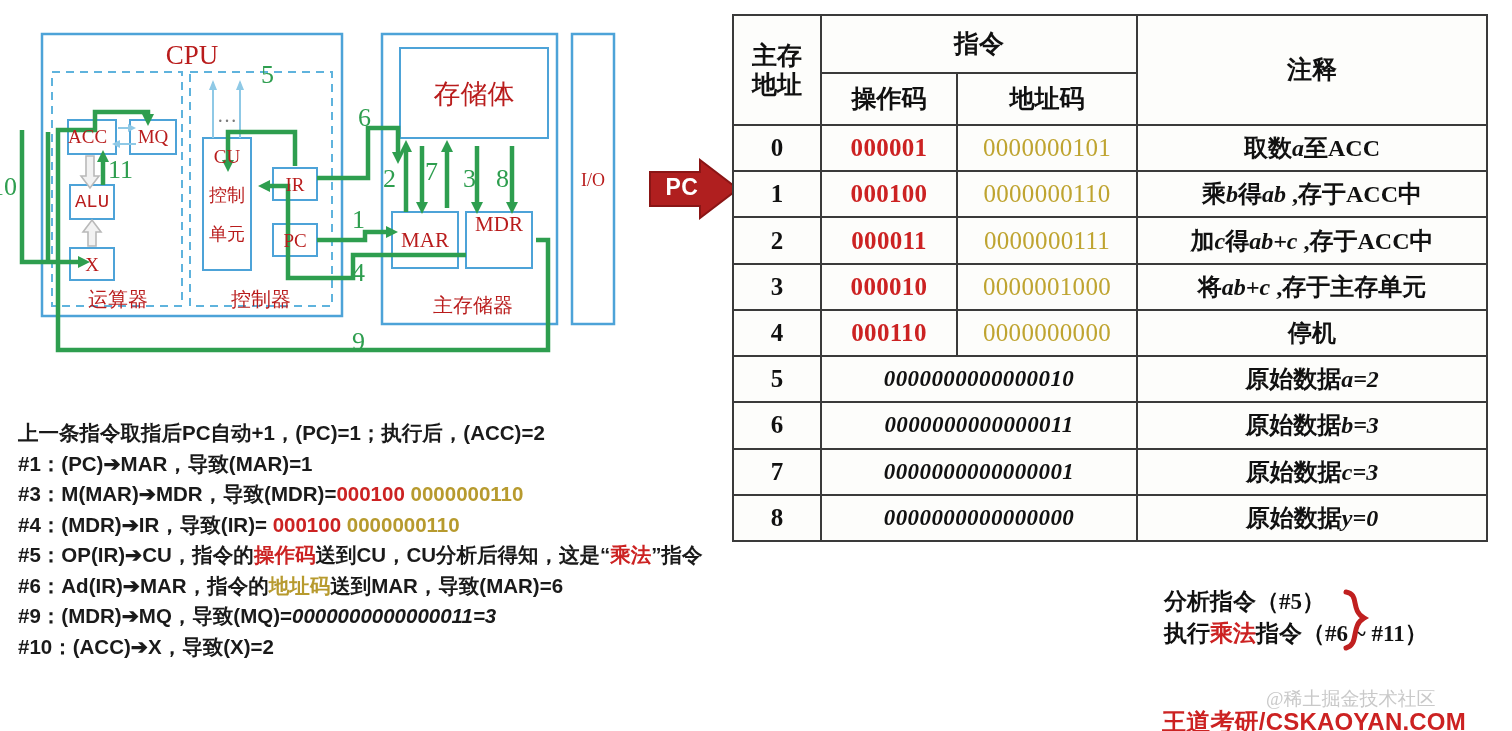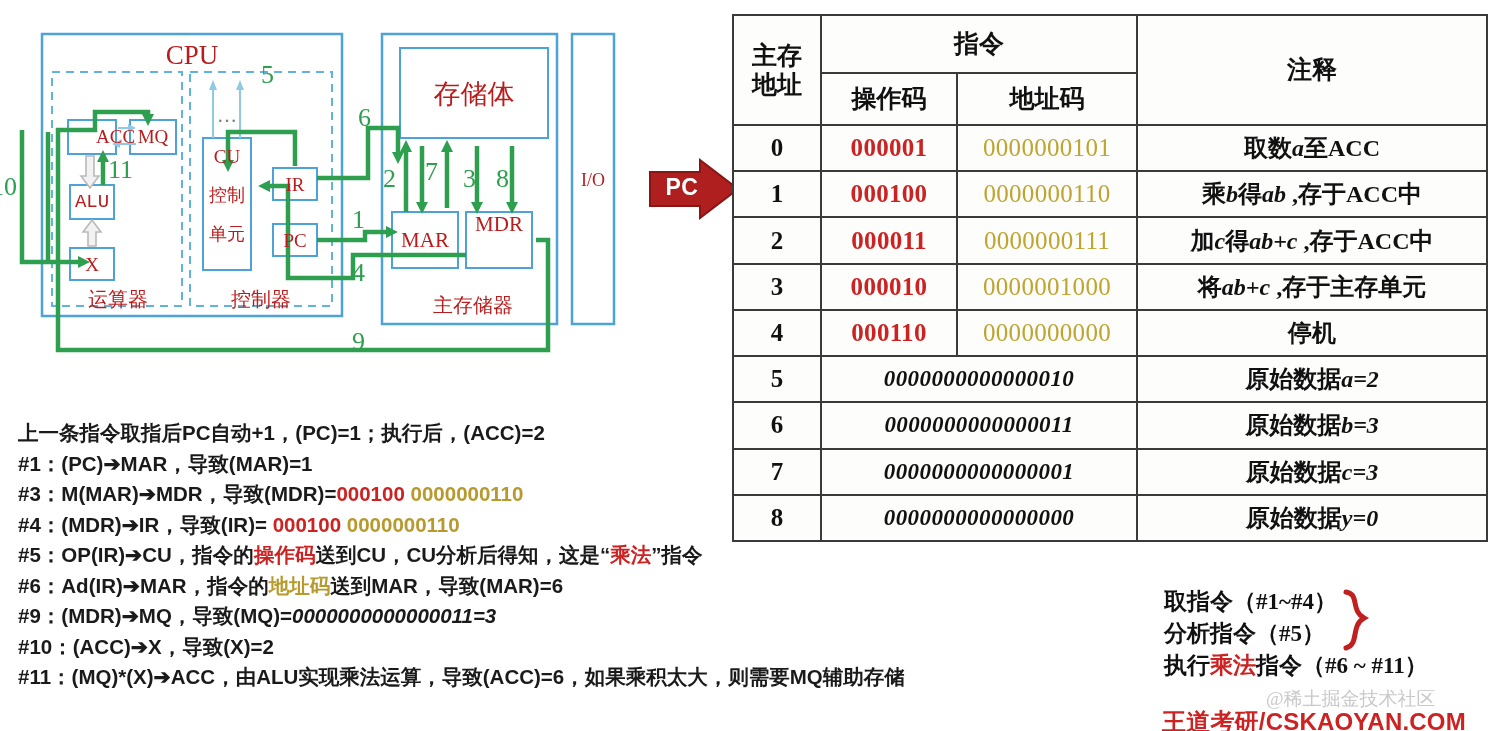--- a/index.html
+++ b/index.html
@@ -194,21 +194,21 @@
       <polygon points="400,152 406,140 412,152"></polygon>
       <polygon points="416,202 422,214 428,202"></polygon>
       <polygon points="441,152 447,140 453,152"></polygon>
       <polygon points="471,202 477,214 483,202"></polygon>
       <polygon points="506,202 512,214 518,202"></polygon>
     </g>
   </svg>
 
   <div class="dg-label" style="left:142px; top:40px; width:100px; font-size:27px;">CPU</div>
 
-  <div class="dg-label" style="left:68px; top:126px; width:32px; font-size:19px;padding-left:28px;">ACC</div>
+  <div class="dg-label" style="left:68px; top:126px; width:32px; font-size:19px;">ACC</div>
   <div class="dg-label" style="left:130px; top:126px; width:46px; font-size:19px;">MQ</div>
   <div class="dg-label" style="left:70px; top:191px; width:44px; font-size:19px;font-family:Liberation Mono, monospace;">ALU</div>
   <div class="dg-label" style="left:70px; top:254px; width:44px; font-size:19px;">X</div>
   <div class="dg-label" style="left:62px; top:286px; width:112px; font-size:20px;">运算器</div>
 
   <div class="dg-label" style="left:203px; top:146px; width:48px; font-size:19px;">CU</div>
   <div class="dg-label" style="left:203px; top:183px; width:48px; font-size:18px;">控制</div>
   <div class="dg-label" style="left:203px; top:222px; width:48px; font-size:18px;">单元</div>
   <div class="dg-label" style="left:204px; top:104px; width:46px; font-size:20px; color:#7b7b7b;">…</div>
 
@@ -260,23 +260,20 @@
 
 
   <div class="line">
     <span>#9：</span><span>(MDR)➔MQ，导致(MQ)=</span><span class="bin">0000000000000011=3</span>
   </div>
 
   <div class="line">
     <span>#10：</span><span>(ACC)➔X，导致(X)=2</span>
   </div>
 
-  <div class="line">
-    <span>#11：</span><span>(MQ)*(X)➔ACC，由ALU实现乘法运算，导致(ACC)=6，如果乘积太大，则需要MQ辅助存储</span>
-  </div>
 </div>
 
 <div id="pc-arrow">
   <svg width="92" height="62">
     <polygon points="2,14 52,14 52,2 90,31 52,60 52,48 2,48" fill="#b01f1f" stroke="#8a1515" stroke-width="2"></polygon>
   </svg>
   <div class="pc-text">PC</div>
 </div>
 
 <div id="tbl-wrap">
@@ -350,21 +347,20 @@
         <tr style="height: 44px;">
           <td class="addr-cell">8</td>
           <td class="datarow" colspan="2">0000000000000000</td>
           <td class="note">原始数据<i>y=0</i></td>
         </tr>
       </tbody>
   </table>
 </div>
 
 <div id="notes">
-  <div>取指令（#1~#4）</div>
   <div>分析指令（#5）</div>
   <div>
     <span>执行</span><span class="red">乘法</span><span>指令（#6 ~ #11）</span>
   </div>
 </div>
 
 <svg id="brace">
   <path d="M6,4 C20,6 10,22 24,30 C10,38 20,56 6,60" fill="none" stroke="#c02020" stroke-width="5" stroke-linecap="round"></path>
 </svg>
 

